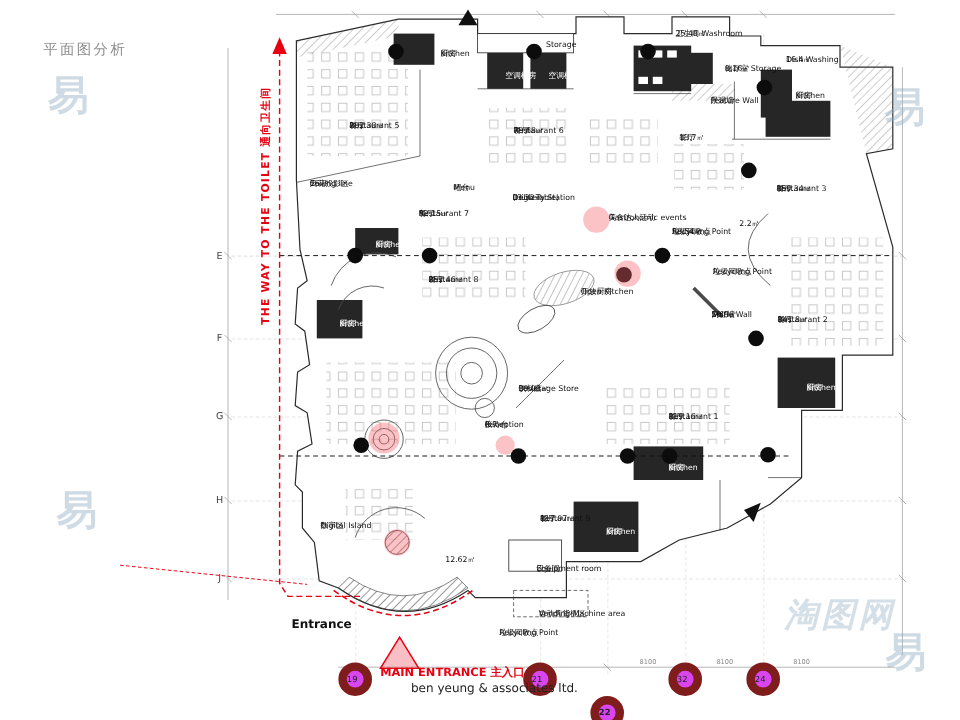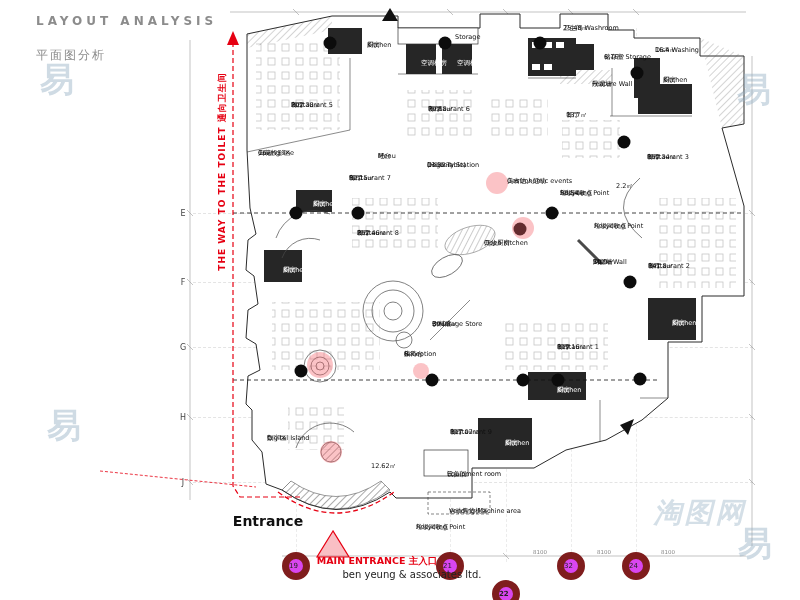--- a/index.html
+++ b/index.html
@@ -25,21 +25,21 @@
   .title-block{position:absolute;left:36px;top:14px;}
   .title-en{font-size:12px;letter-spacing:4px;color:#8c8c8c;font-weight:bold;}
   .title-cn{font-size:12px;letter-spacing:2px;color:#8c8c8c;margin-top:19px;}
   .toilet-way{position:absolute;left:102px;top:165px;width:240px;text-align:center;
               transform:rotate(-90deg);font-size:9px;font-weight:bold;color:#e60012;
               letter-spacing:1px;white-space:nowrap;}
   .eyes-catcher{position:absolute;left:36px;top:459px;font-size:8.5px;font-weight:bold;
                 color:#e60012;line-height:1.3;}
   .eyes-catcher .boxed{display:inline-block;border:1px solid #e60012;padding:1px 4px;margin-top:2px;}
   .entrance-label{position:absolute;left:268px;top:521px;transform:translate(-50%,-50%);
-                  font-size:14px;font-weight:bold;color:#111;}
+                  font-size:10px;font-weight:bold;color:#111;}
   .main-entrance{position:absolute;left:377px;top:561px;transform:translate(-50%,-50%);
                  font-size:9.5px;font-weight:bold;color:#e60012;white-space:nowrap;}
   .firm{position:absolute;left:412px;top:574px;transform:translate(-50%,-50%);
         font-size:10px;color:#222;white-space:nowrap;}
 </style>
 </head>
 <body>
 
 <div class="stage">
 
@@ -375,21 +375,20 @@
       <div class="eye" style="left: 331px; top: 452px; height: 22px; width: 22px;"></div>
       <div class="eye" style="left: 421px; top: 371px; height: 16px; width: 16px;"></div>
       <div class="wm" style="left: 57px; top: 80px;">易</div>
       <div class="wm" style="left: 754px; top: 90px;">易</div>
       <div class="wm" style="left: 64px; top: 426px;">易</div>
       <div class="wm" style="left: 755px; top: 544px;">易</div>
       <div class="wm-big" style="left: 700px; top: 513px;">淘图网</div>
     </div>
 
   <div class="title-block">
-    <div class="title-en">LAYOUT ANALYSIS</div>
     <div class="title-cn">平面图分析</div>
   </div>
 
   <div class="toilet-way">THE WAY TO THE TOILET 通向卫生间</div>
 
 
   <div class="entrance-label">Entrance</div>
 
   <div class="main-entrance">MAIN ENTRANCE 主入口</div>
 

